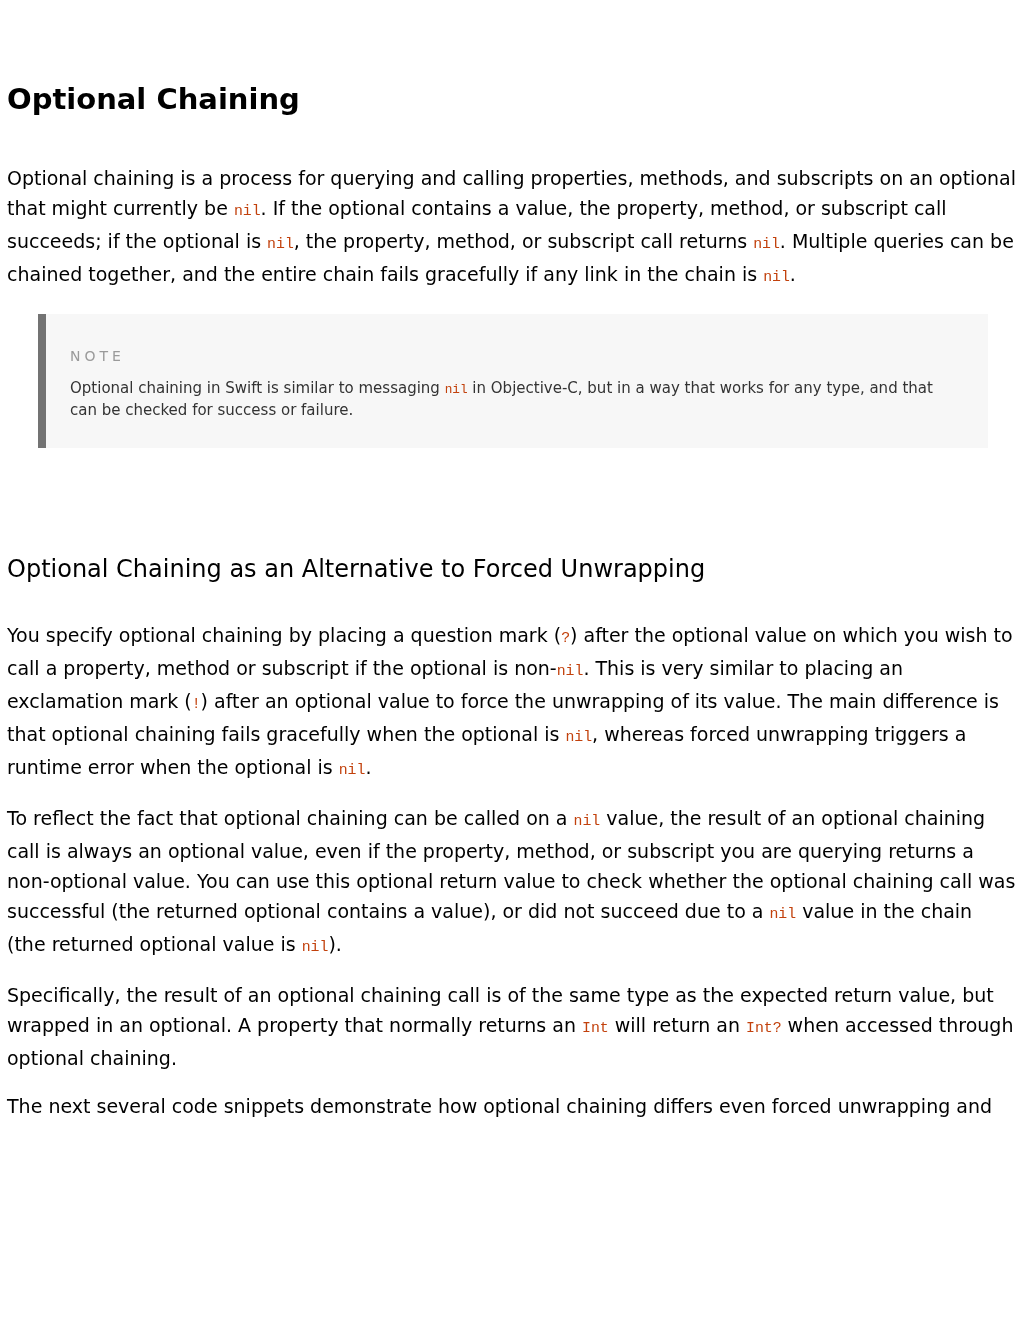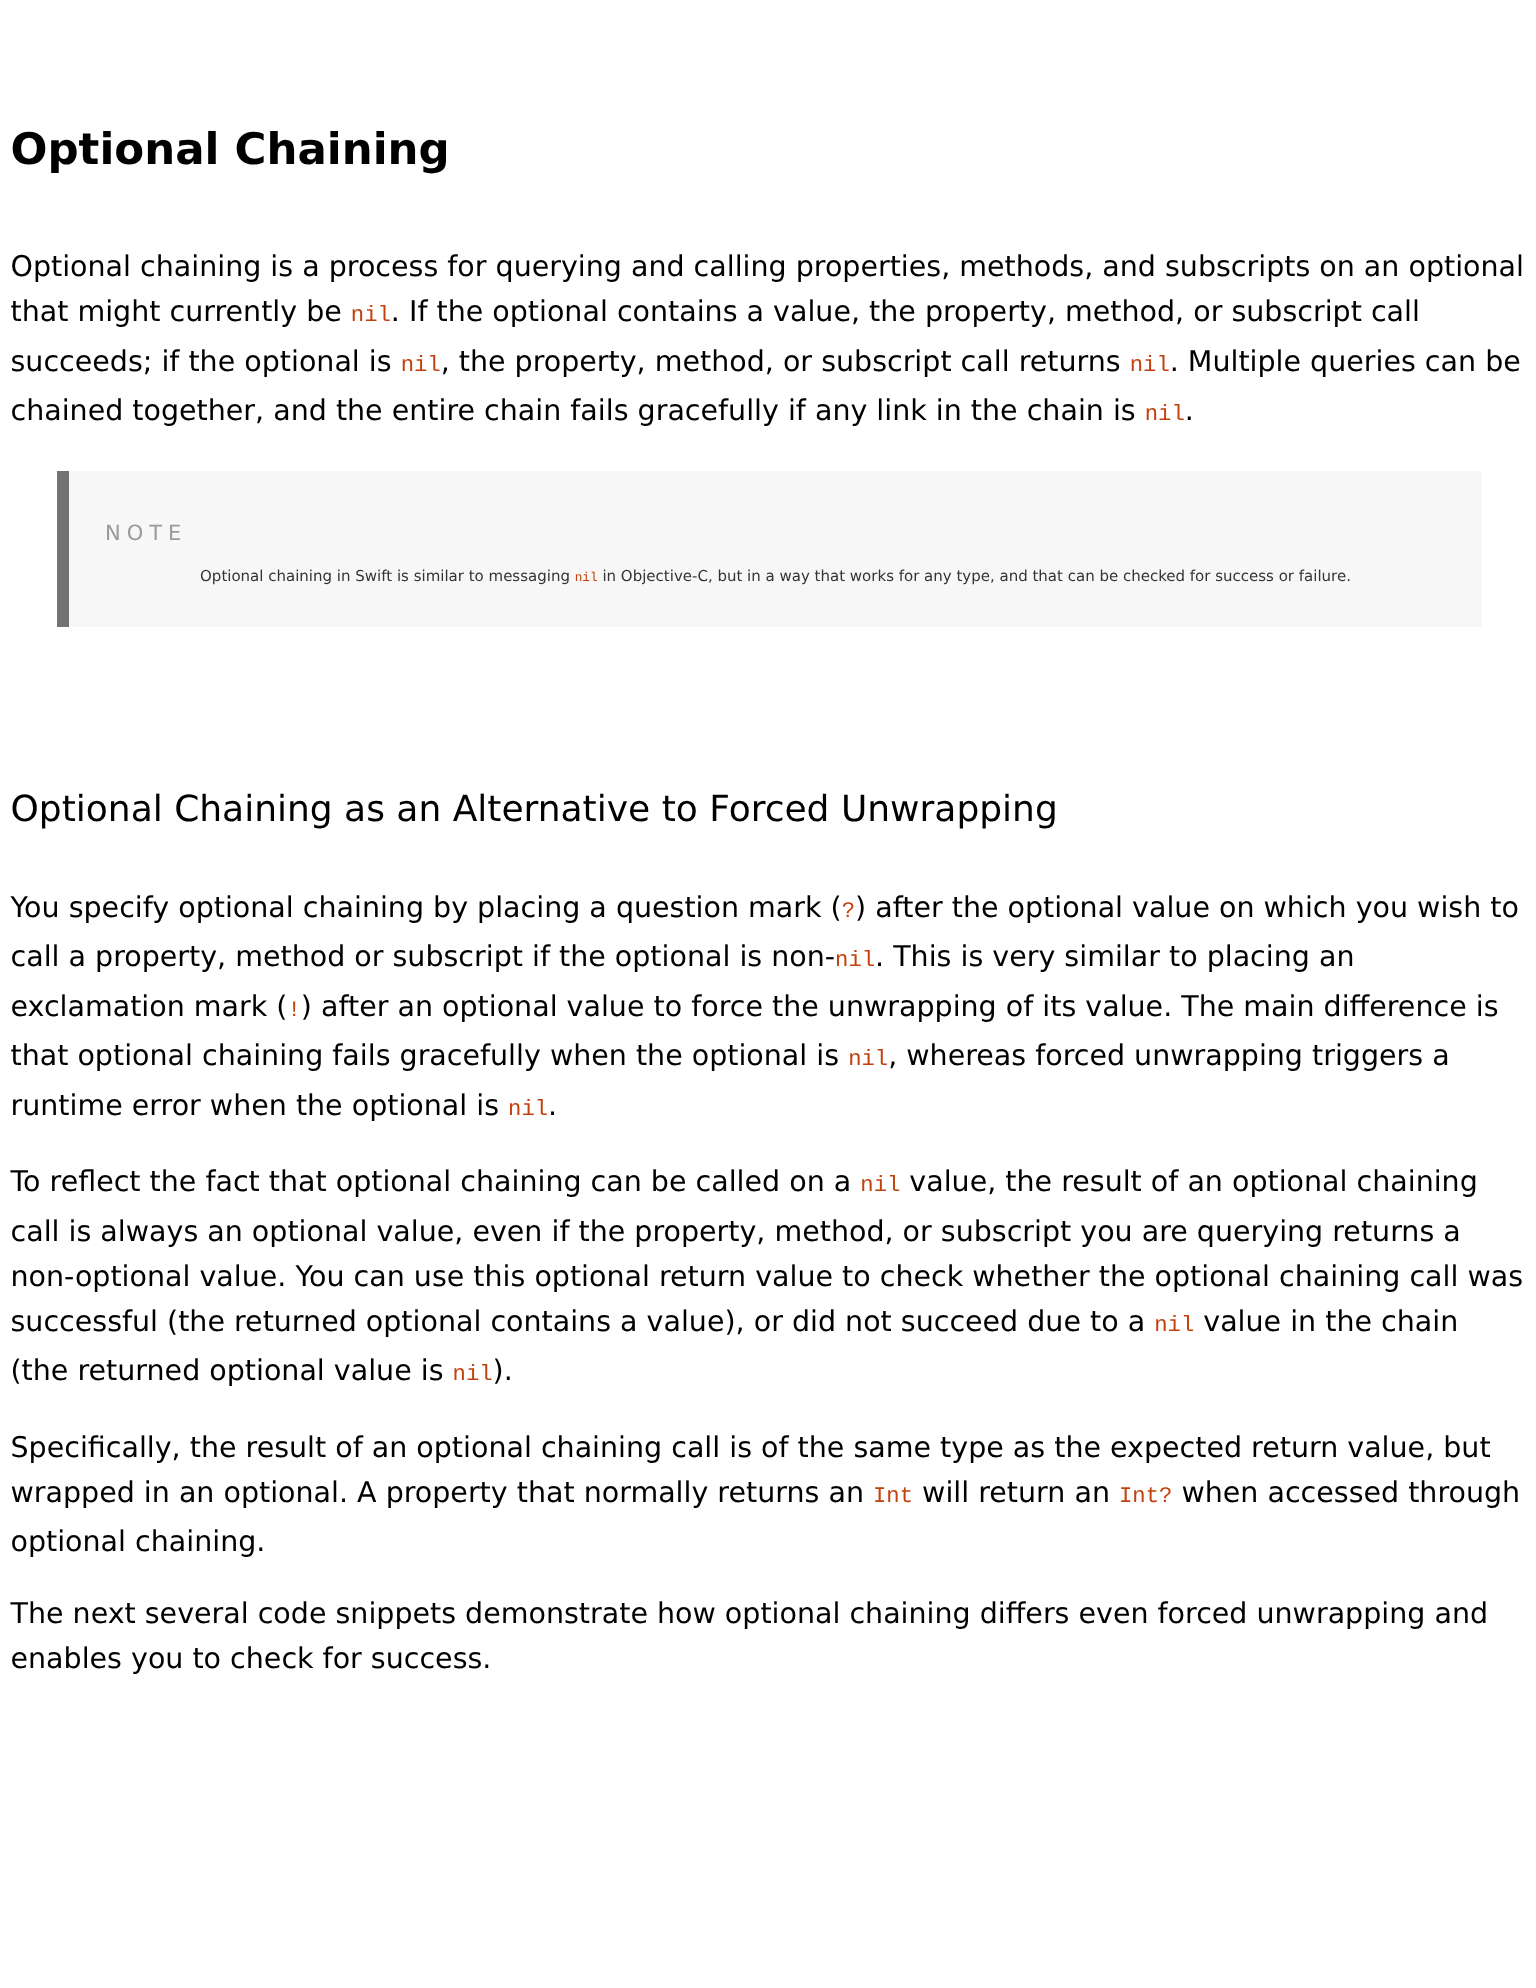--- a/index.html
+++ b/index.html
@@ -47,24 +47,23 @@
     border-left: 8px solid #737373;
     padding: 34px 24px 26px 24px;
   }
   .note-label {
     font-size: 14px;
     letter-spacing: 4px;
     color: #9a9a9a;
     margin-bottom: 13px;
   }
   .note-text {
-    font-size: 10px;
+    font-size: 15px;
     line-height: 1.5;
     color: #333333;
-    text-align: center;
   }
   .note-text .tok { font-size: 0.85em; }
   
   .codeblock {
     margin: 24px 0 0 23px;
     border-left: 1px solid #d5d5d5;
     padding: 12px 0 40px 10px;
     font-family: "DejaVu Sans Mono", "Liberation Mono", monospace;
     font-size: 13px;
     line-height: 22px;

